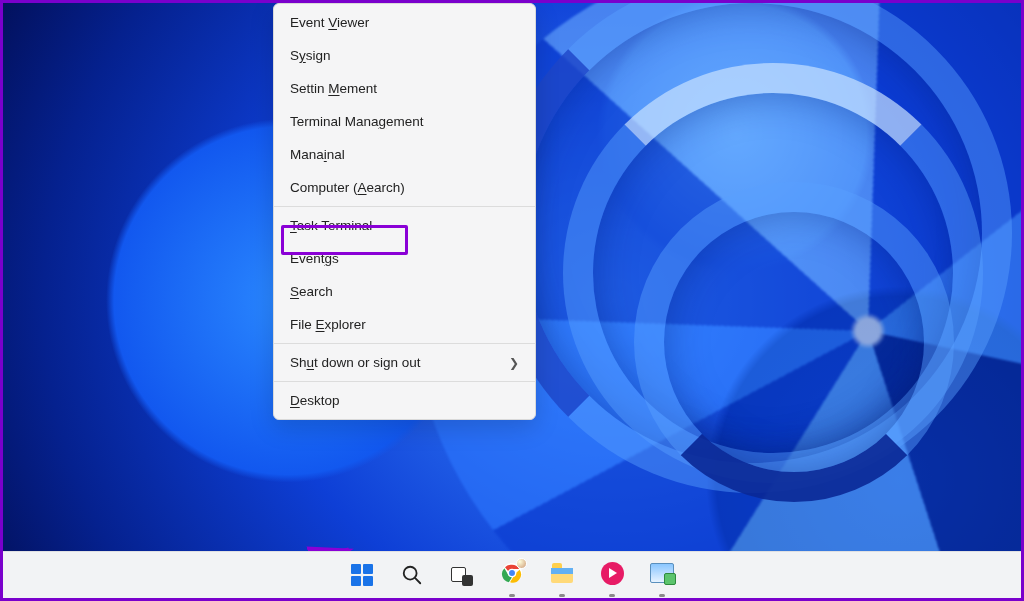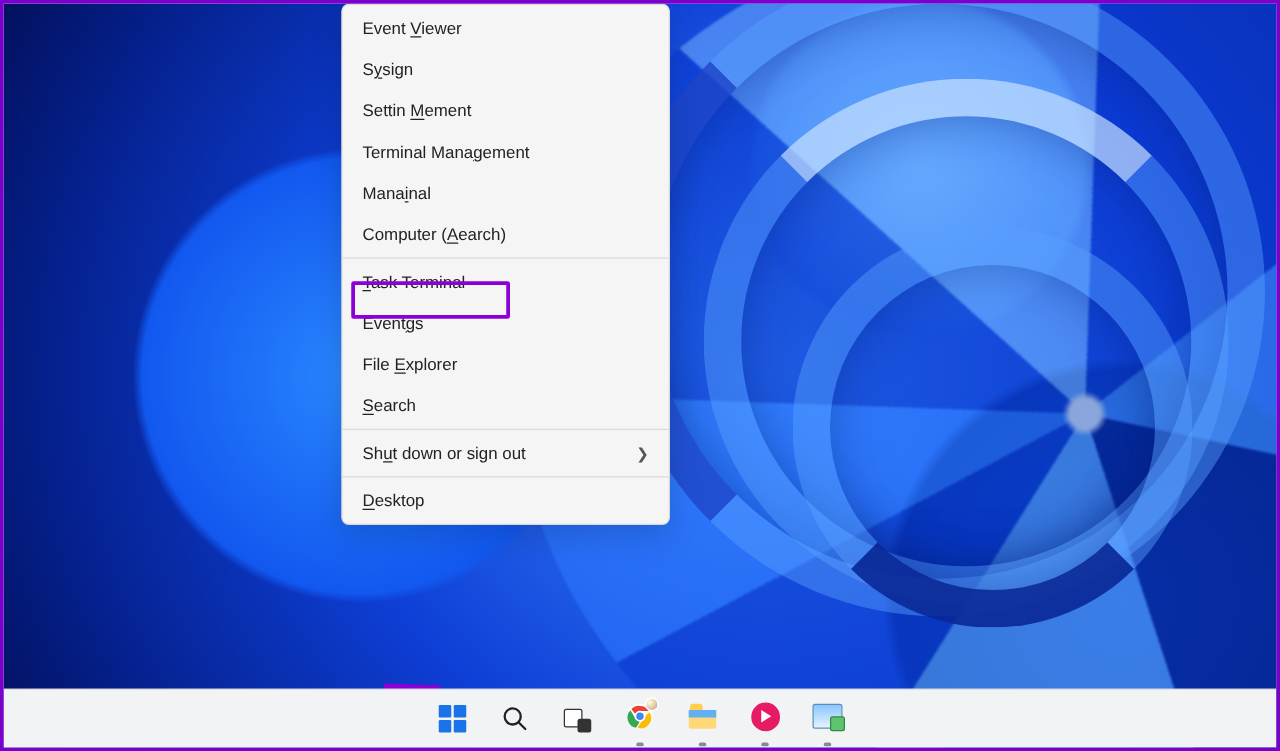--- a/index.html
+++ b/index.html
@@ -118,24 +118,24 @@
       <span><span>Computer (</span><span class="underline">A</span><span>earch)</span></span>
     </div>
     <div class="menu-sep"></div>
     <div class="menu-item">
       <span><span class="underline">T</span><span>ask Terminal</span></span>
     </div>
     <div class="menu-item">
       <span><span>Event</span><span class="underline">g</span><span>s</span></span>
     </div>
     <div class="menu-item">
+      <span><span class="underline">S</span><span>earch</span></span>
+    </div>
+    <div class="menu-item">
       <span><span>File </span><span class="underline">E</span><span>xplorer</span></span>
-    </div>
-    <div class="menu-item">
-      <span><span class="underline">S</span><span>earch</span></span>
     </div>
     <div class="menu-sep"></div>
     <div class="menu-item">
       <span><span>Sh</span><span class="underline">u</span><span>t down or sign out</span></span>
       <span class="arrow">❯</span>
     </div>
     <div class="menu-sep"></div>
     <div class="menu-item">
       <span><span class="underline">D</span><span>esktop</span></span>
     </div>

